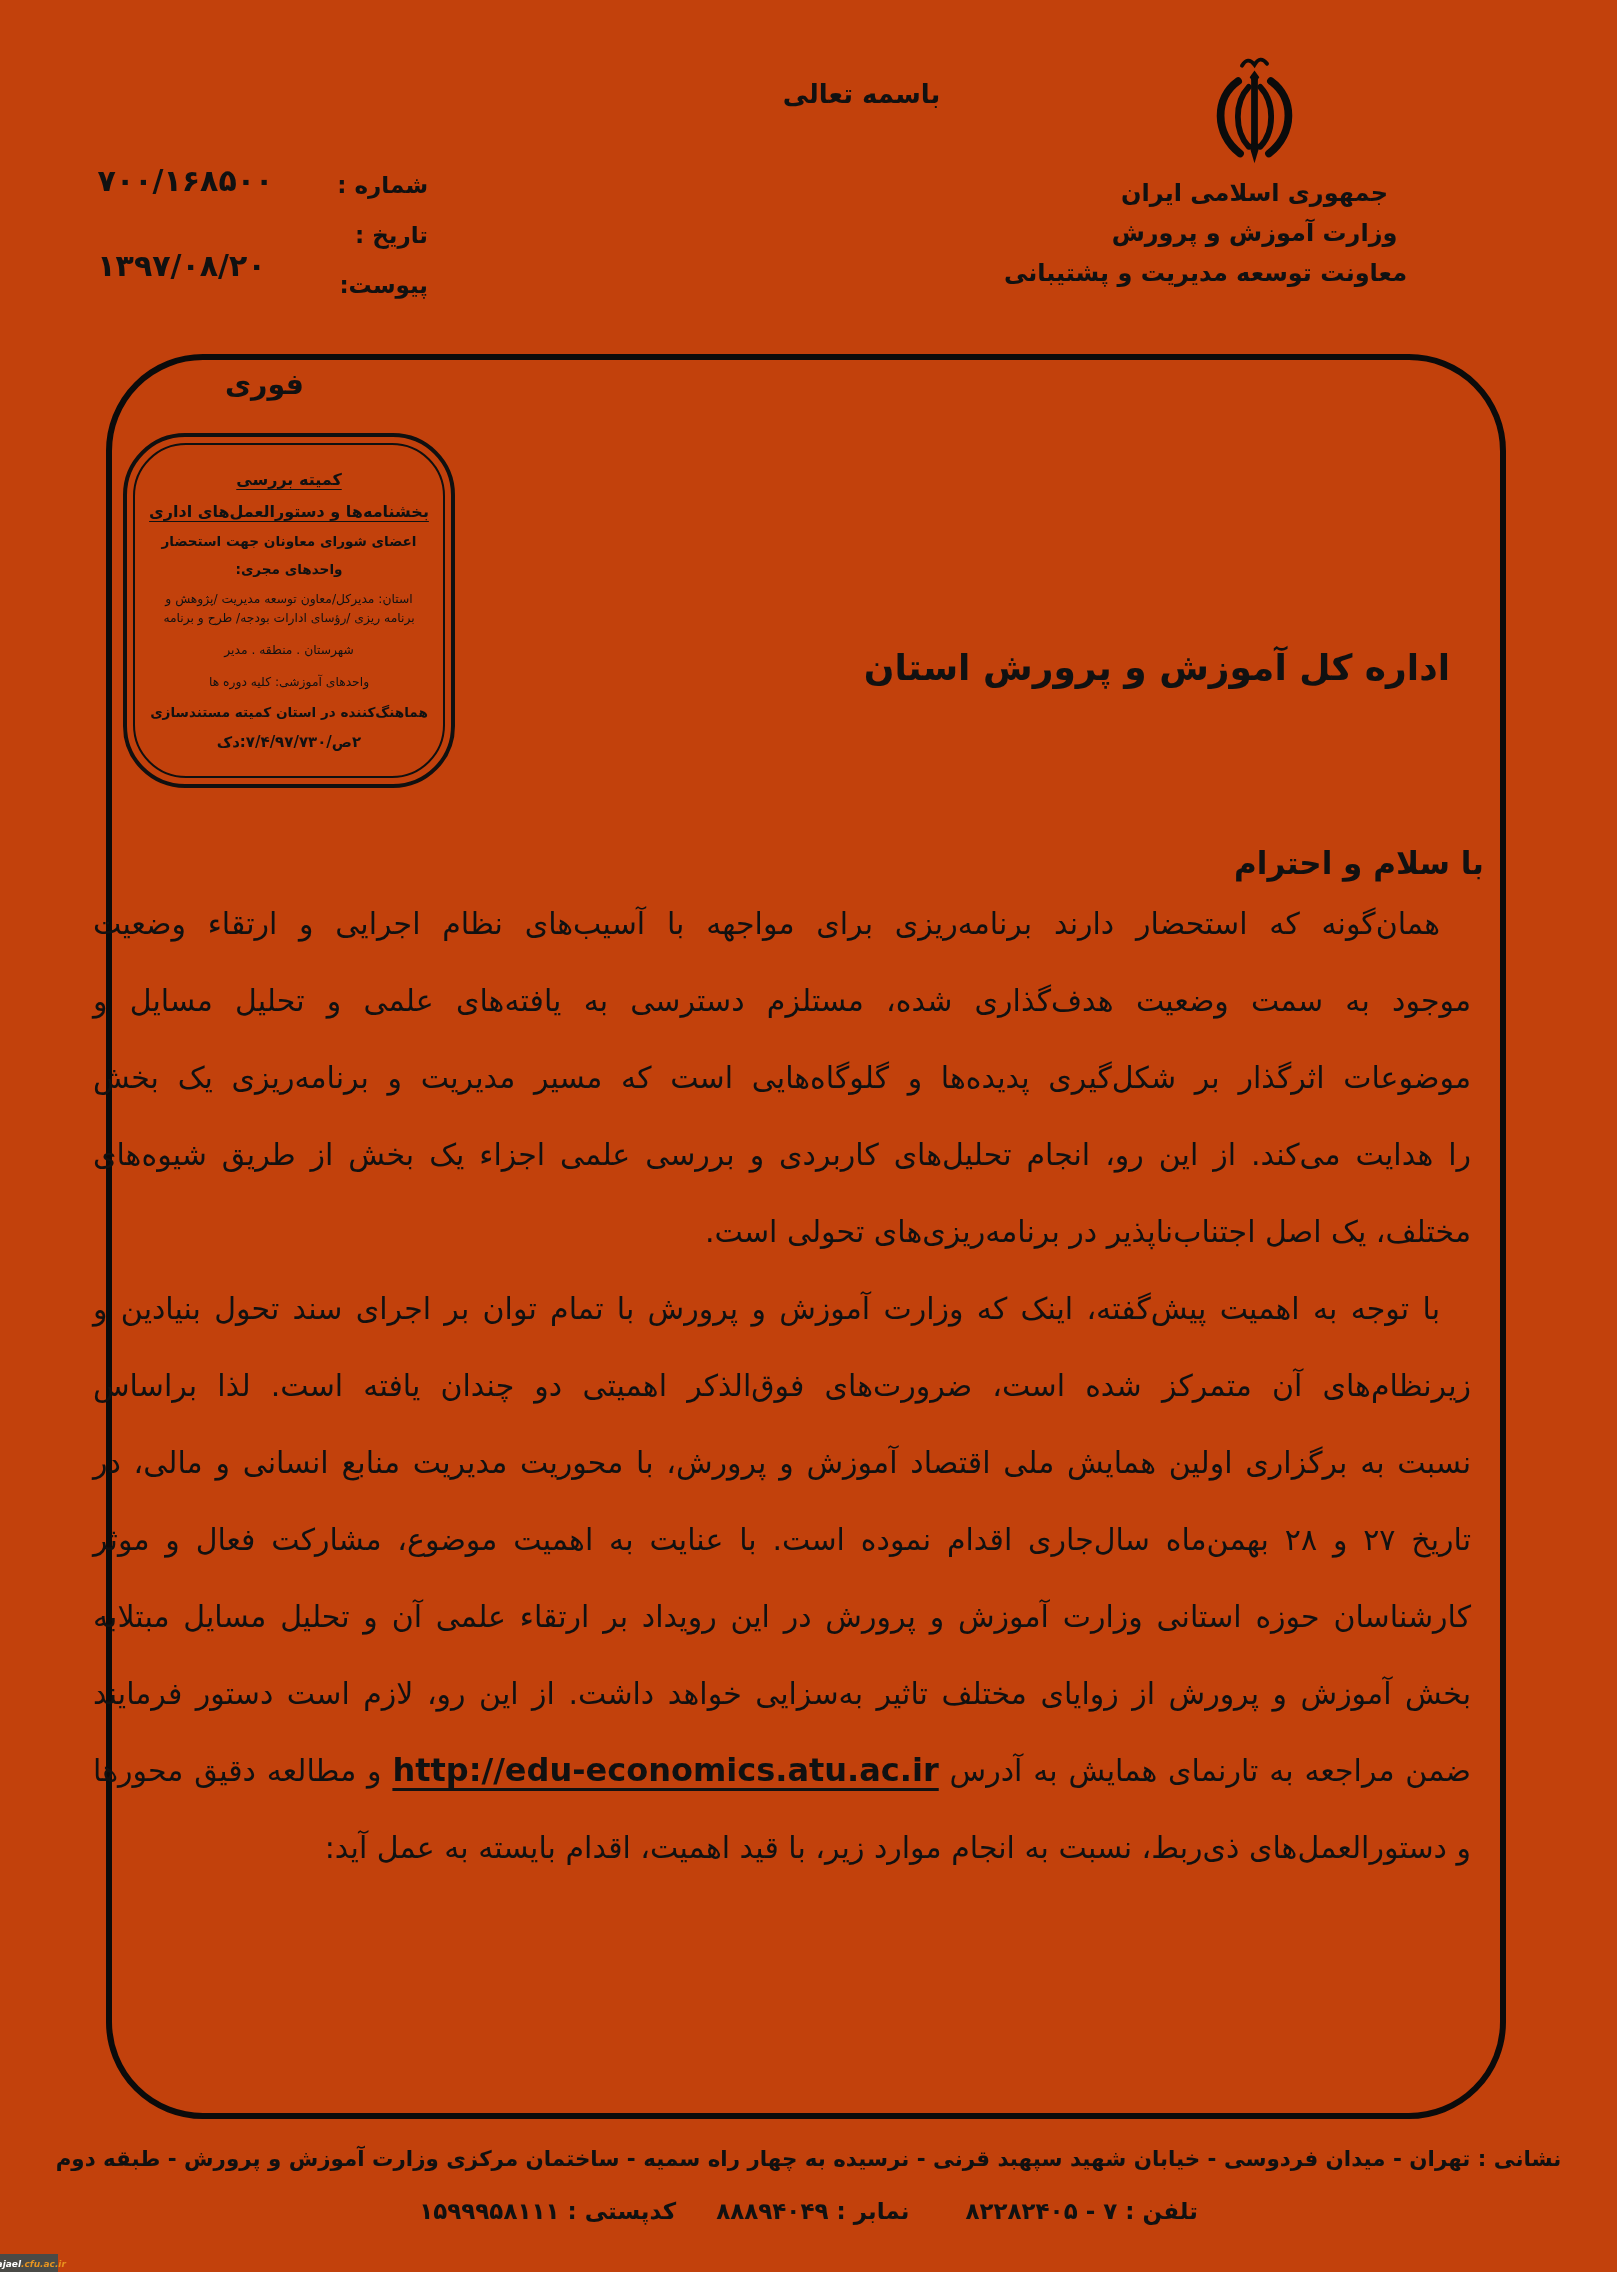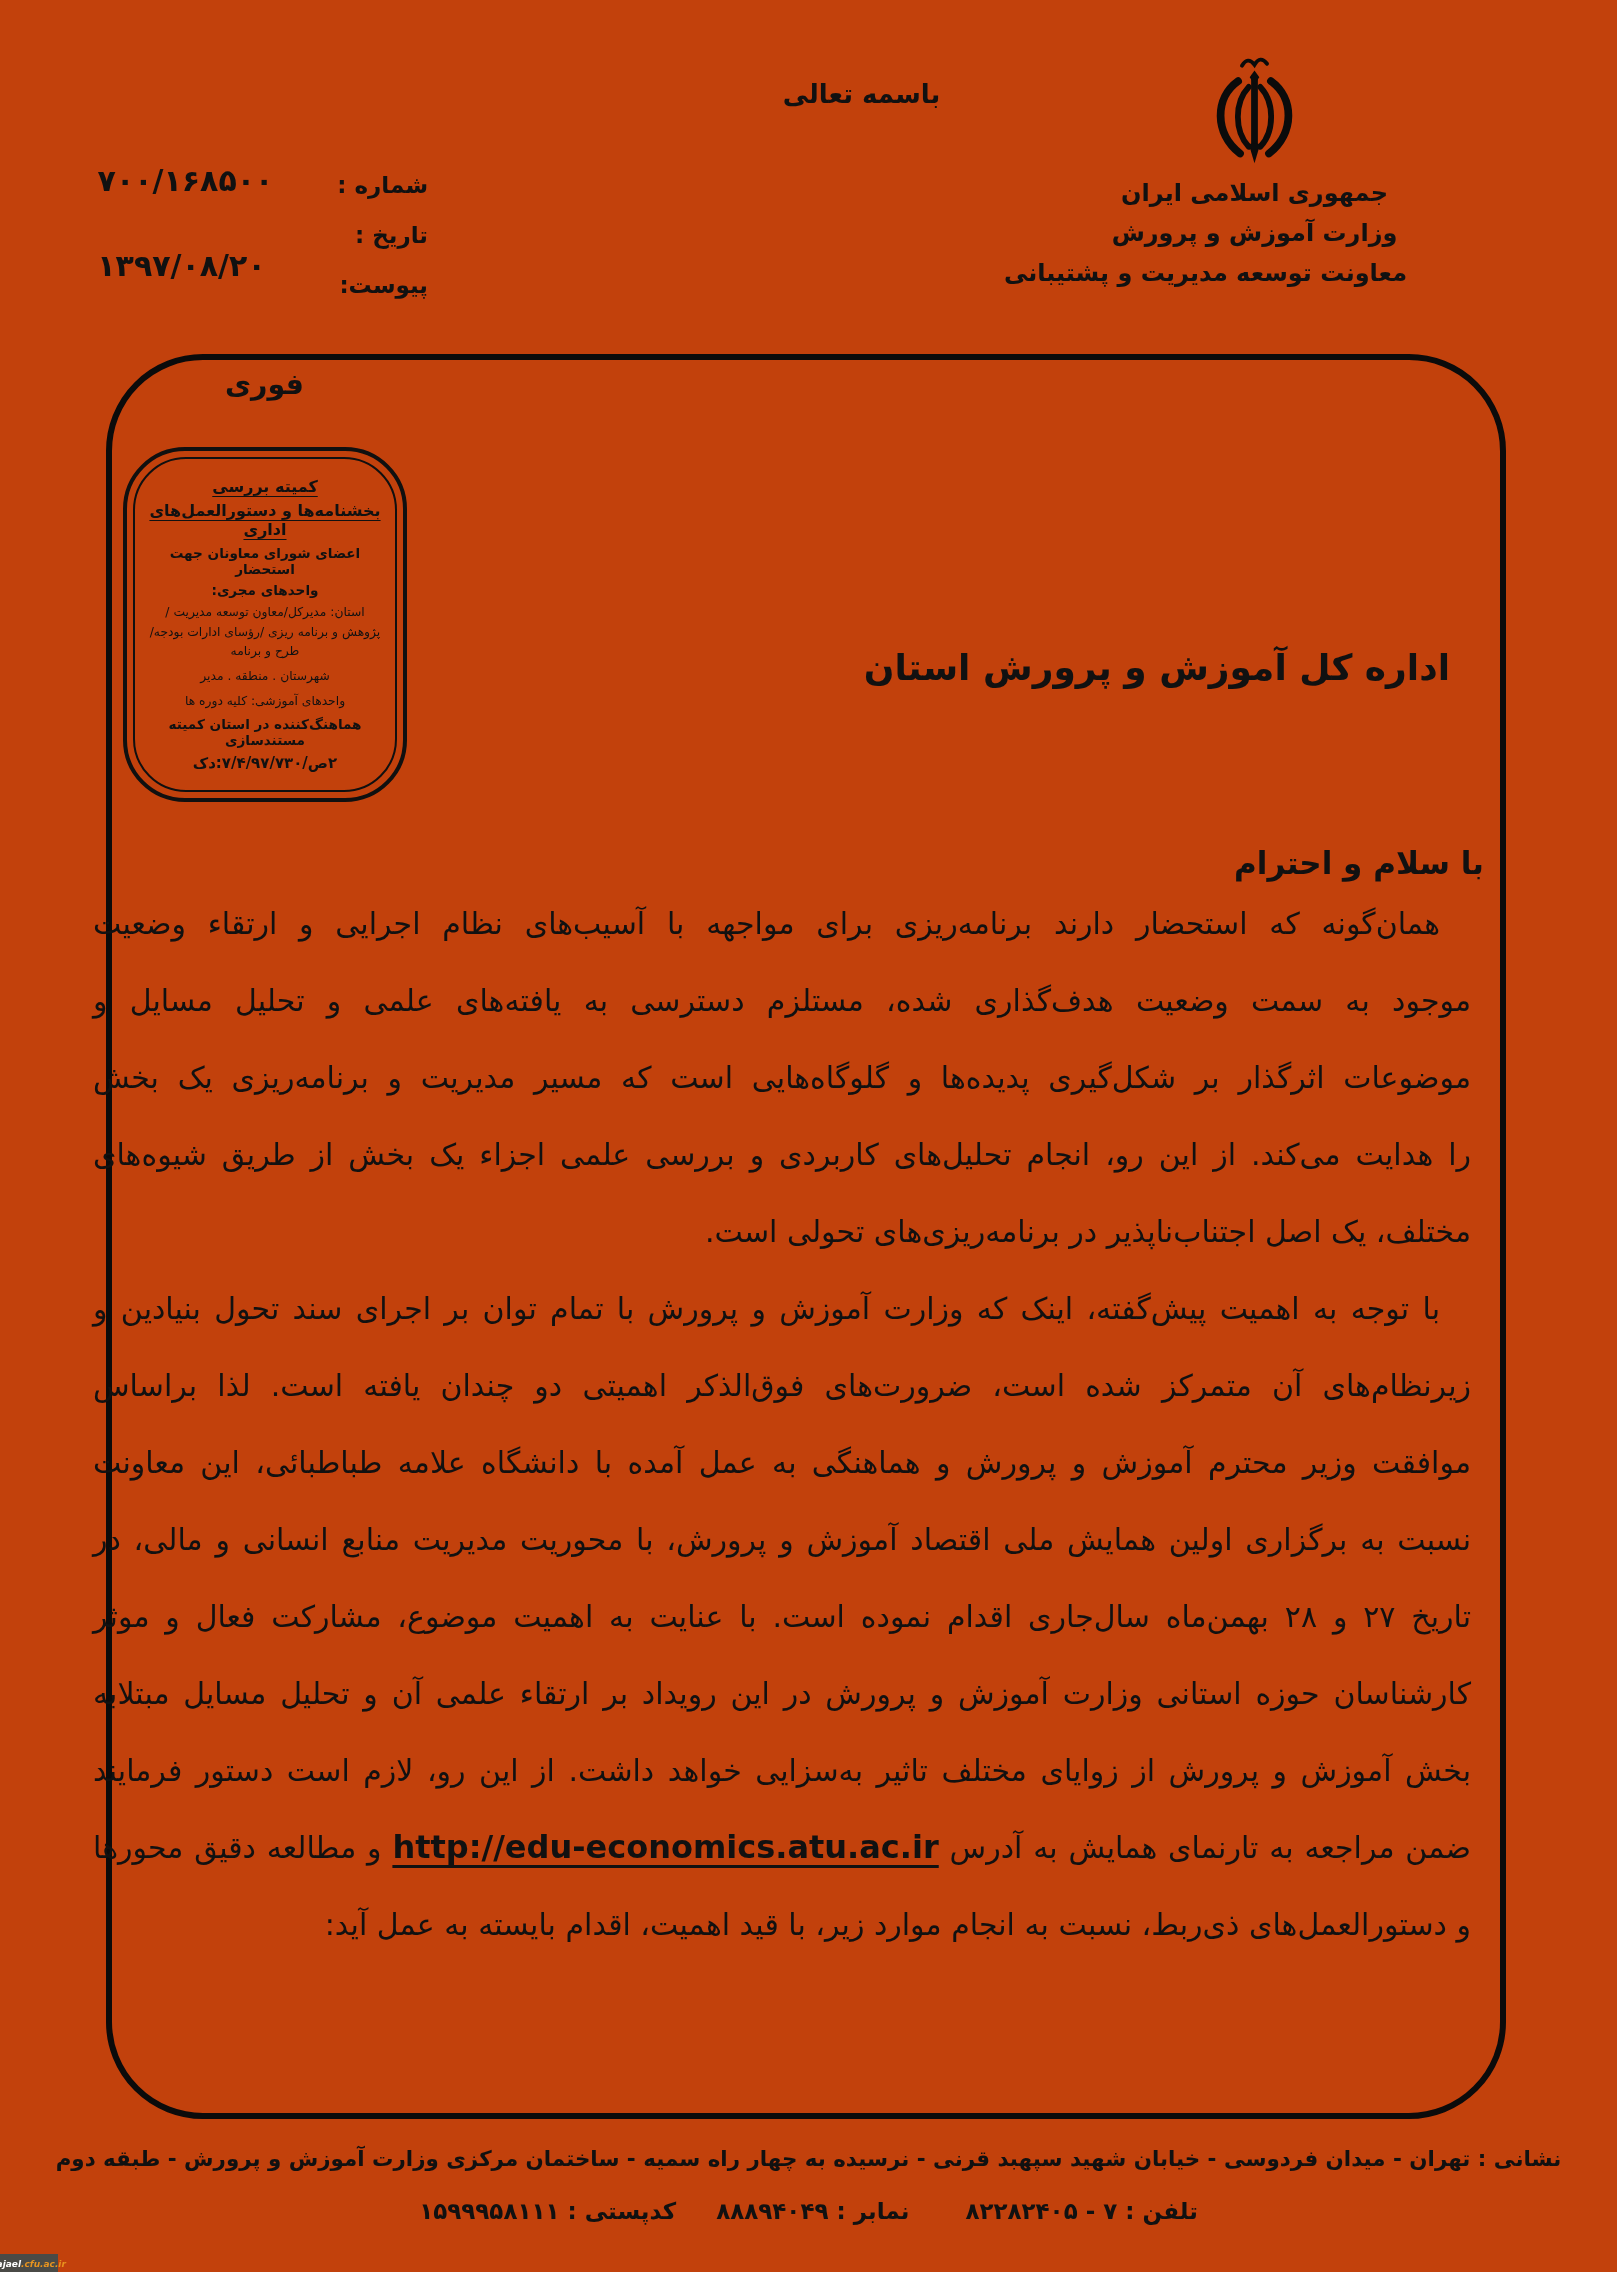--- a/index.html
+++ b/index.html
@@ -32,21 +32,21 @@
     position:absolute;left:106px;top:354px;width:1400px;height:1765px;
     border:6.5px solid #0b0b0b;border-radius:97px;
     box-sizing:border-box;background:transparent;
   }
   .urgent{
     position:absolute;left:206px;top:368px;width:117px;
     font-size:28.5px;font-weight:700;text-align:center;
   }
   
   .stamp{
-    position:absolute;left:123px;top:447px;width:284px;height:355px;
+    position:absolute;left:123px;top:433px;width:332px;height:355px;
     border:4.5px solid #101010;border-radius:62px;box-sizing:border-box;
   }
   .stamp-inner{
     position:absolute;inset:5.8px;
     border:2.6px solid #101010;border-radius:53px;
     display:flex;flex-direction:column;justify-content:space-evenly;
     padding:13px 14.3px;box-sizing:border-box;text-align:center;
   }
   .s-underline{font-size:16px;font-weight:700;text-decoration:underline;text-underline-offset:3.9px;}
   .s-bold{font-size:13.6px;font-weight:700;}
@@ -149,21 +149,20 @@
   <div class="salutation">با سلام و احترام</div>
 
   <div class="body-text">
     <div class="bline first">همان‌گونه که استحضار دارند برنامه‌ریزی برای مواجهه با آسیب‌های نظام اجرایی و ارتقاء وضعیت</div>
     <div class="bline">موجود به سمت وضعیت هدف‌گذاری شده، مستلزم دسترسی به یافته‌های علمی و تحلیل مسایل و</div>
     <div class="bline">موضوعات اثرگذار بر شکل‌گیری پدیده‌ها و گلوگاه‌هایی است که مسیر مدیریت و برنامه‌ریزی یک بخش</div>
     <div class="bline">را هدایت می‌کند. از این رو، انجام تحلیل‌های کاربردی و بررسی علمی اجزاء یک بخش از طریق شیوه‌های</div>
     <div class="bline end">مختلف، یک اصل اجتناب‌ناپذیر در برنامه‌ریزی‌های تحولی است.</div>
     <div class="bline first">با توجه به اهمیت پیش‌گفته، اینک که وزارت آموزش و پرورش با تمام توان بر اجرای سند تحول بنیادین و</div>
     <div class="bline">زیرنظام‌های آن متمرکز شده است، ضرورت‌های فوق‌الذکر اهمیتی دو چندان یافته است. لذا براساس</div>
-    <div class="bline">موافقت وزیر محترم آموزش و پرورش و هماهنگی به عمل آمده با دانشگاه علامه طباطبائی، این معاونت</div>
     <div class="bline">نسبت به برگزاری اولین همایش ملی اقتصاد آموزش و پرورش، با محوریت مدیریت منابع انسانی و مالی، در</div>
     <div class="bline">تاریخ ۲۷ و ۲۸ بهمن‌ماه سال‌جاری اقدام نموده است. با عنایت به اهمیت موضوع، مشارکت فعال و موثر</div>
     <div class="bline">کارشناسان حوزه استانی وزارت آموزش و پرورش در این رویداد بر ارتقاء علمی آن و تحلیل مسایل مبتلابه</div>
     <div class="bline">بخش آموزش و پرورش از زوایای مختلف تاثیر به‌سزایی خواهد داشت. از این رو، لازم است دستور فرمایند</div>
     <div class="bline">
       <span>ضمن مراجعه به تارنمای همایش به آدرس</span>
       <span> </span>
       <a class="url" href="#">http://edu-economics.atu.ac.ir</a>
       <span> </span>
       <span>و مطالعه دقیق محورها</span>

